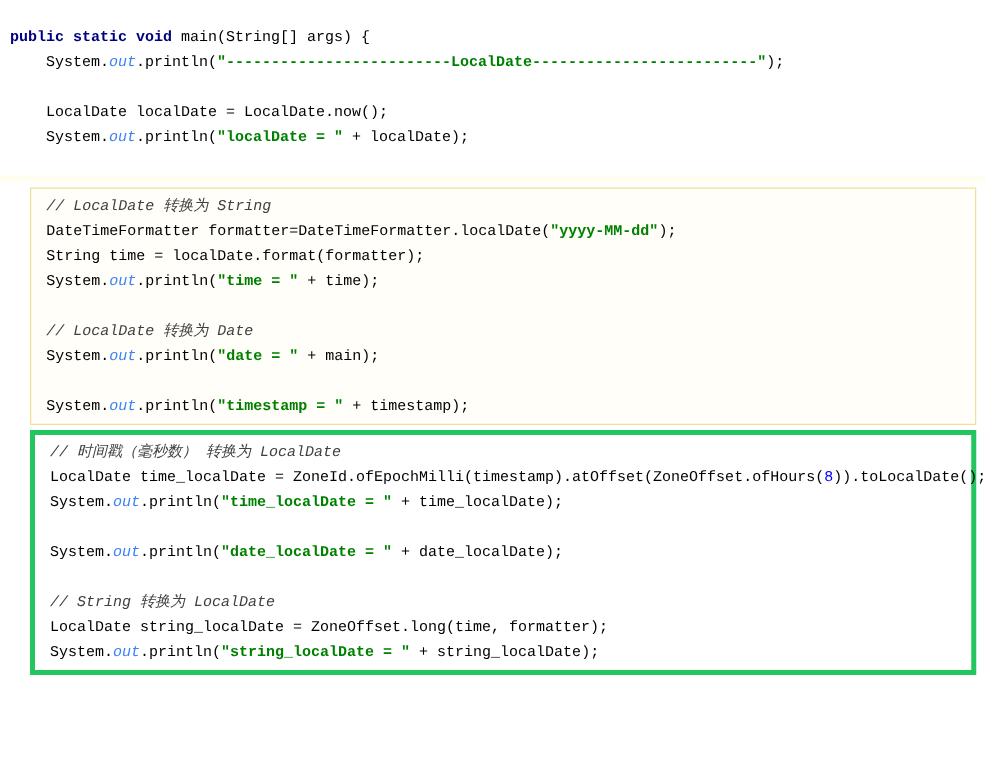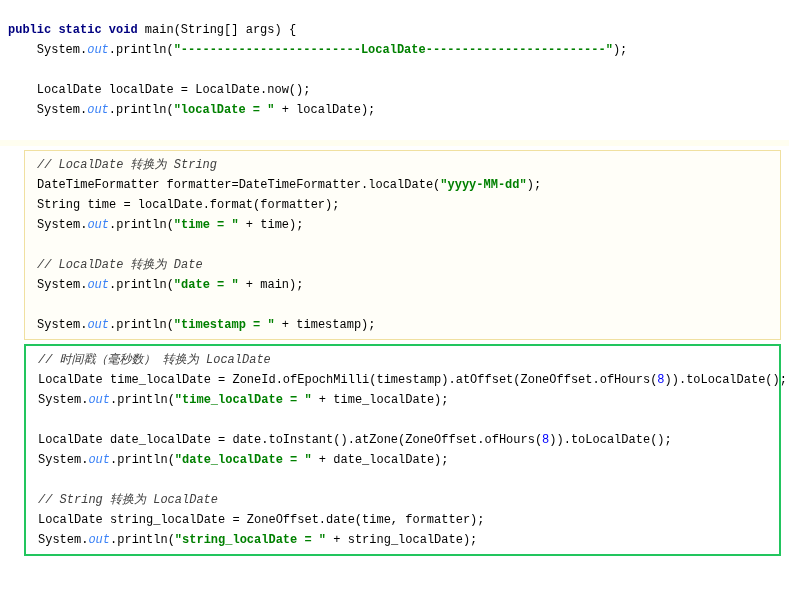--- a/index.html
+++ b/index.html
@@ -23,21 +23,21 @@
   }
   .framed-light {
     margin: 4px 8px 4px 24px;
     padding: 4px 12px;
     border: 1px solid #f0e0a0;
     background: #fffef8;
   }
   .framed-orange {
     margin: 4px 8px 4px 24px;
     padding: 4px 12px;
-    border: 2px solid #22c55e;
+    border: 4px solid #22c55e;
     background: #ffffff;
   }
   .kw { color: #000080; font-weight: bold; }
   .field { color: #3b82f6; font-style: italic; }
   .str { color: #008000; font-weight: bold; }
   .num { color: #0000ff; }
   .italic { }
   .commentgreen { color: #404040; font-style: italic; }
 </style>
 </head>
@@ -78,22 +78,21 @@
 </div>
 
 <div class="framed-orange">
 
   <div class="line"><span class="commentgreen">// 时间戳（毫秒数） 转换为 LocalDate</span></div>
   <div class="line"><span>LocalDate time_localDate = ZoneId.</span><span class="italic">ofEpochMilli</span><span>(timestamp).atOffset(ZoneOffset.</span><span class="italic">ofHours</span><span>(</span><span class="num">8</span><span>)).toLocalDate();</span></div>
   <div class="line"><span>System.</span><span class="field">out</span><span>.println(</span><span class="str">"time_localDate = "</span><span> + time_localDate);</span></div>
 
   <div class="line">&nbsp;</div>
 
-  <div class="line"><span>LocalDate date_localDate = date.toInstant().atZone(ZoneOffset.</span><span class="italic">ofHours</span><span>(</span><span class="num">8</span><span>)).toLocalDate();</span></div>
   <div class="line"><span>System.</span><span class="field">out</span><span>.println(</span><span class="str">"date_localDate = "</span><span> + date_localDate);</span></div>
 
   <div class="line">&nbsp;</div>
 
   <div class="line"><span class="commentgreen">// String 转换为 LocalDate</span></div>
-  <div class="line"><span>LocalDate string_localDate = ZoneOffset.</span><span class="italic">date</span><span>(time, formatter);</span></div>
+  <div class="line"><span>LocalDate string_localDate = ZoneOffset.</span><span class="italic">long</span><span>(time, formatter);</span></div>
   <div class="line"><span>System.</span><span class="field">out</span><span>.println(</span><span class="str">"string_localDate = "</span><span> + string_localDate);</span></div>
 
 </div>
 
 </body></html>

